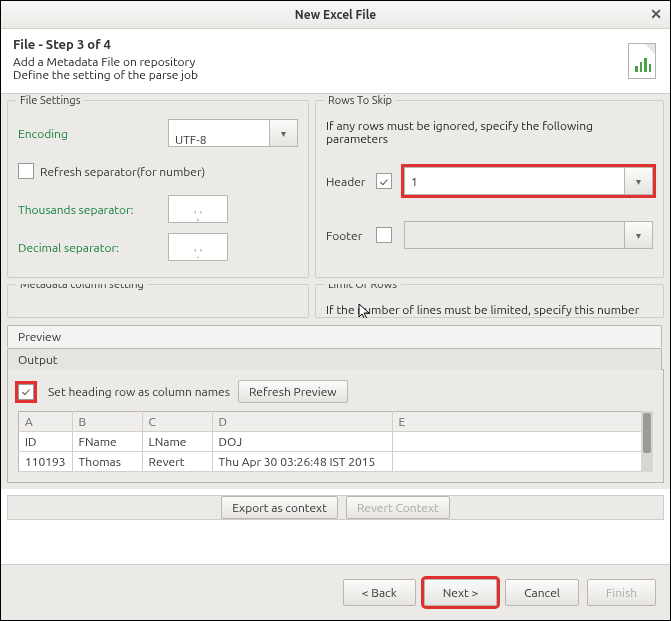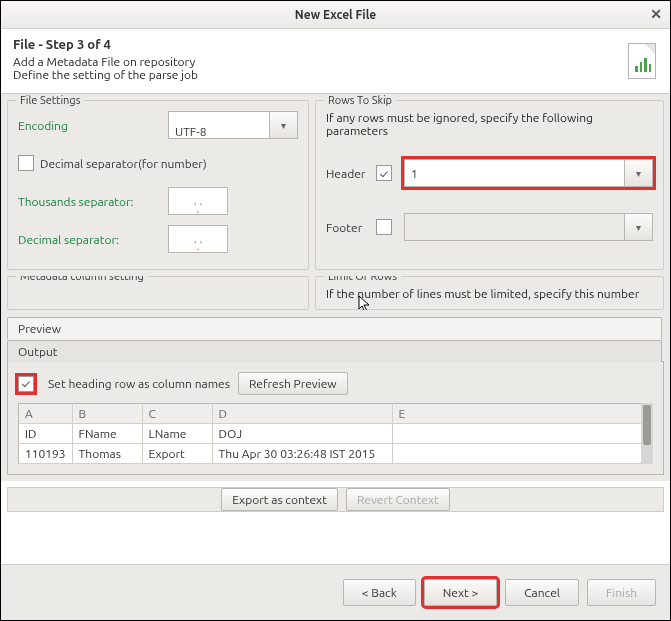--- a/index.html
+++ b/index.html
@@ -66,21 +66,21 @@
 .header .doc-icon .bars .b4 { height: 8px; }
 
 .body {
   background: #ebeae7;
   padding: 6px;
 }
 .row2 { display: flex; gap: 6px; }
 .group {
   border: 1px solid #cfccc7;
   border-radius: 2px;
-  padding: 10px 10px 10px 10px;
+  padding: 18px 10px 10px 10px;
   position: relative;
   background: #ebeae7;
 }
 .group .legend {
   position: absolute;
   top: -1px; left: 8px;
   transform: translateY(-50%);
   background: #ebeae7;
   padding: 0 4px;
   font-size: 11px;
@@ -265,21 +265,21 @@
         <div class="lbl">Encoding</div>
         <div class="input-combo">
           <span>UTF-8</span>
           <div class="arrow">
               <span class="arrow-sym">▾</span>
             </div>
         </div>
       </div>
       <div class="fs-row">
         <span class="checkbox"></span>
-        <span>Decimal separator(for number)</span>
+        <span>Refresh separator(for number)</span>
       </div>
       <div class="fs-row">
         <div class="lbl">Thousands separator:</div>
         <div class="input-text">
             <span>','</span>
           </div>
       </div>
       <div class="fs-row" style="margin-bottom:0">
         <div class="lbl">Decimal separator:</div>
         <div class="input-text">
@@ -361,21 +361,21 @@
           <tr>
             <td>ID</td>
             <td>FName</td>
             <td>LName</td>
             <td>DOJ</td>
             <td></td>
           </tr>
           <tr>
             <td>110193</td>
             <td>Thomas</td>
-            <td>Export</td>
+            <td>Revert</td>
             <td>Thu Apr 30 03:26:48 IST 2015</td>
             <td></td>
           </tr>
         </tbody>
       </table>
       <div class="table-scroll">
           <div class="thumb"></div>
         </div>
     </div>
   </div>

